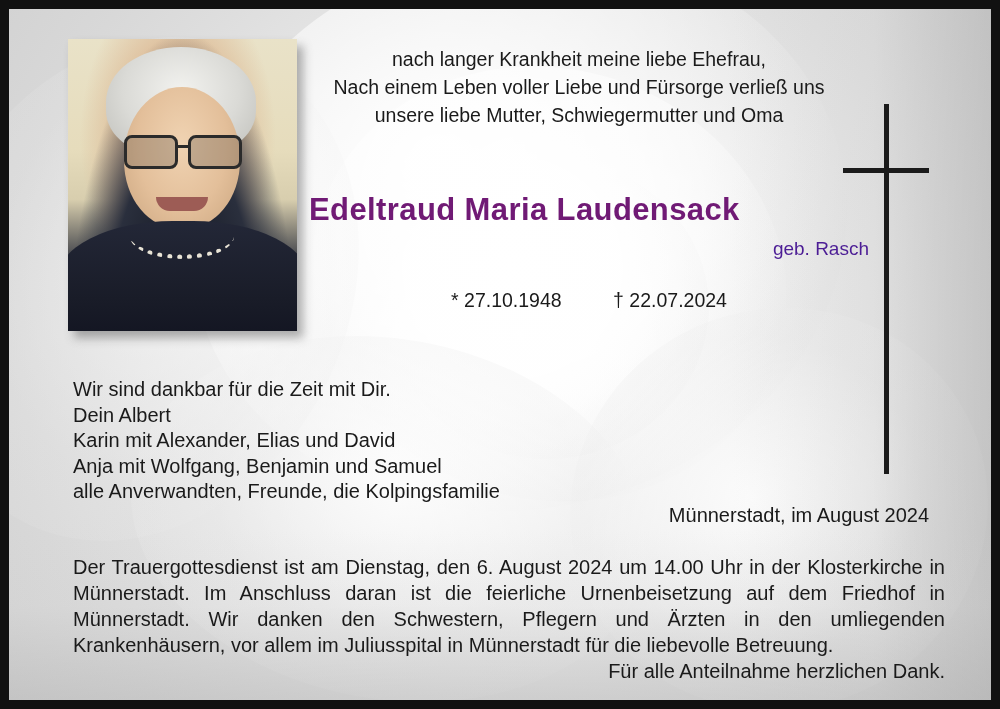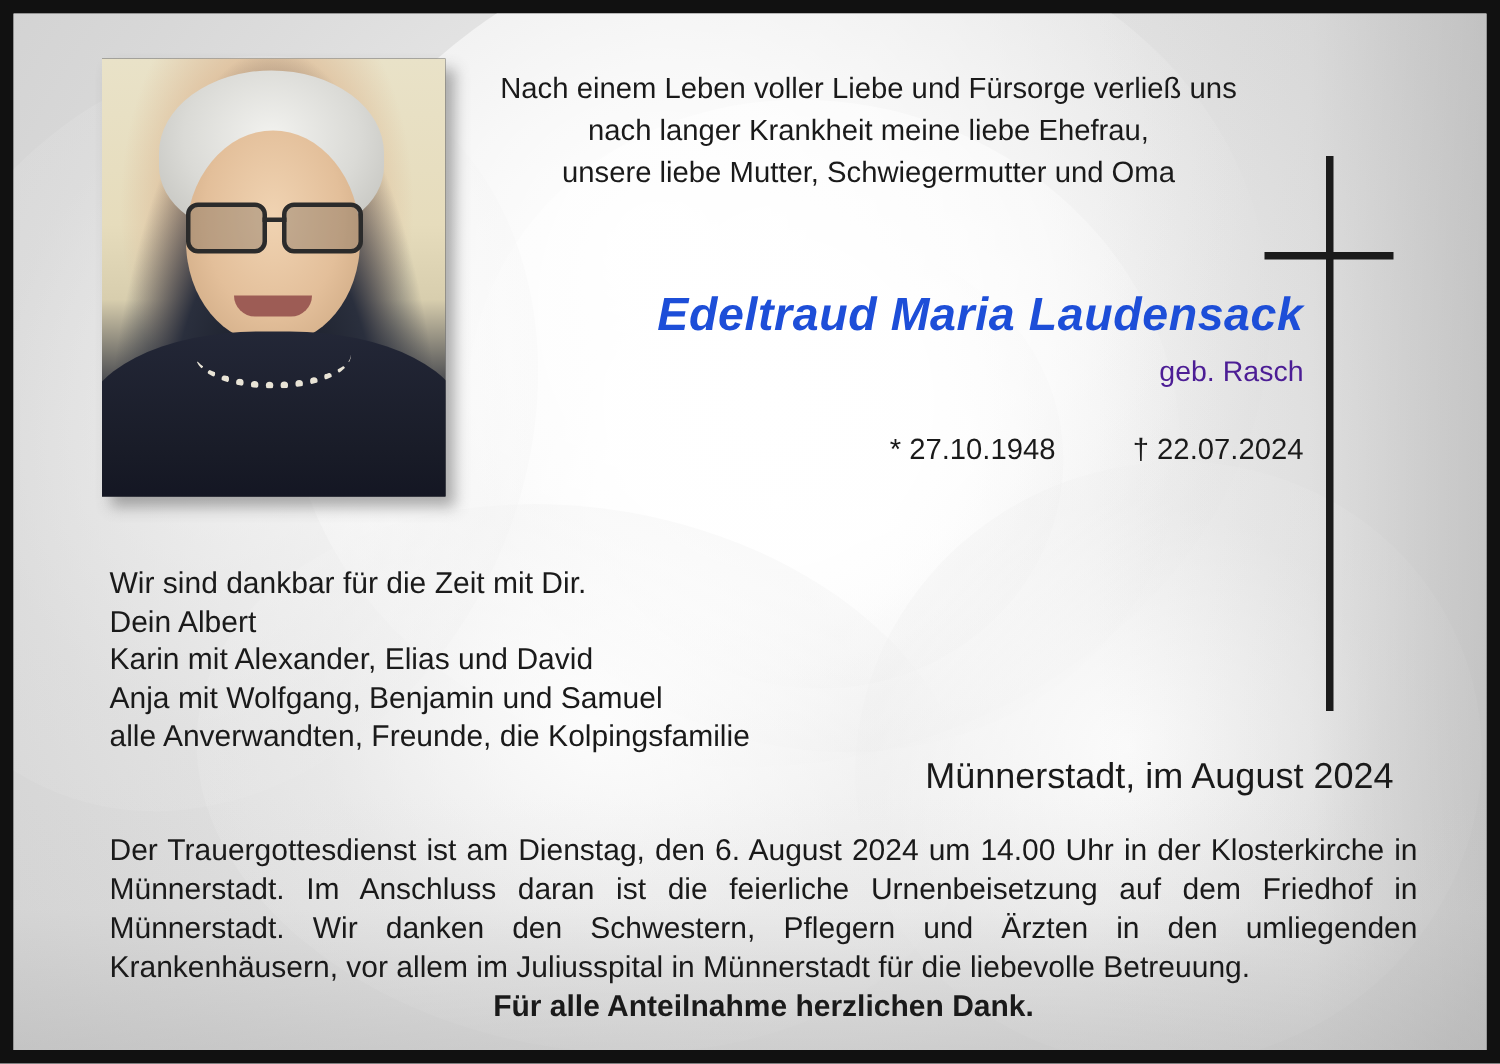--- a/index.html
+++ b/index.html
@@ -151,77 +151,76 @@
     text-align: center;
     font-size: 19.5px;
     line-height: 28px;
     color: #1a1a1a;
   }
   .name {
     position: absolute;
     left: 300px;
     top: 183px;
     width: 560px;
-    text-align: right;
+    text-align: left;
     font-size: 31px;
     font-weight: bold;
     letter-spacing: 0.4px;
-    color: #1d4ed8;
-    font-style: italic;
+    color: #701a75;
   }
   .maiden {
     position: absolute;
     left: 300px;
     top: 229px;
     width: 560px;
     text-align: right;
     font-size: 19px;
     color: #4c1d95;
   }
   .dates {
     position: absolute;
     left: 300px;
     top: 280px;
     width: 560px;
-    text-align: right;
+    text-align: center;
     font-size: 19.5px;
     color: #1a1a1a;
   }
   .dates .birth { margin-right: 46px; }
 
   .family {
     position: absolute;
     left: 64px;
     top: 368px;
     width: 560px;
     font-size: 20px;
     line-height: 25.5px;
     color: #1a1a1a;
   }
 
   .place-date {
     position: absolute;
     right: 62px;
     top: 495px;
-    font-size: 24px;
+    font-size: 20px;
     color: #1a1a1a;
     text-align: right;
   }
 
   .service {
     position: absolute;
     left: 64px;
     top: 545px;
     width: 872px;
     font-size: 20px;
     line-height: 26px;
     color: #1a1a1a;
     text-align: justify;
   }
-  .service .last-line { text-align: center; font-weight: bold; }
+  .service .last-line { text-align: right; }
 </style>
 </head>
 <body>
 
 <div class="obituary">
 
   <div class="rose-bg"></div>
   <div class="rose-petal p1"></div>
   <div class="rose-petal p2"></div>
   <div class="rose-petal p3"></div>
@@ -247,22 +246,22 @@
         <div class="necklace"></div>
       </div>
     </div>
 
     <div class="cross">
       <div class="v"></div>
       <div class="h"></div>
     </div>
 
     <div class="intro">
+      <div>nach langer Krankheit meine liebe Ehefrau,</div>
       <div>Nach einem Leben voller Liebe und Fürsorge verließ uns</div>
-      <div>nach langer Krankheit meine liebe Ehefrau,</div>
       <div>unsere liebe Mutter, Schwiegermutter und Oma</div>
     </div>
 
     <div class="name">Edeltraud Maria Laudensack</div>
     <div class="maiden">geb. Rasch</div>
 
     <div class="dates">
       <span class="birth">* 27.10.1948</span>
       <span class="death">† 22.07.2024</span>
     </div>

